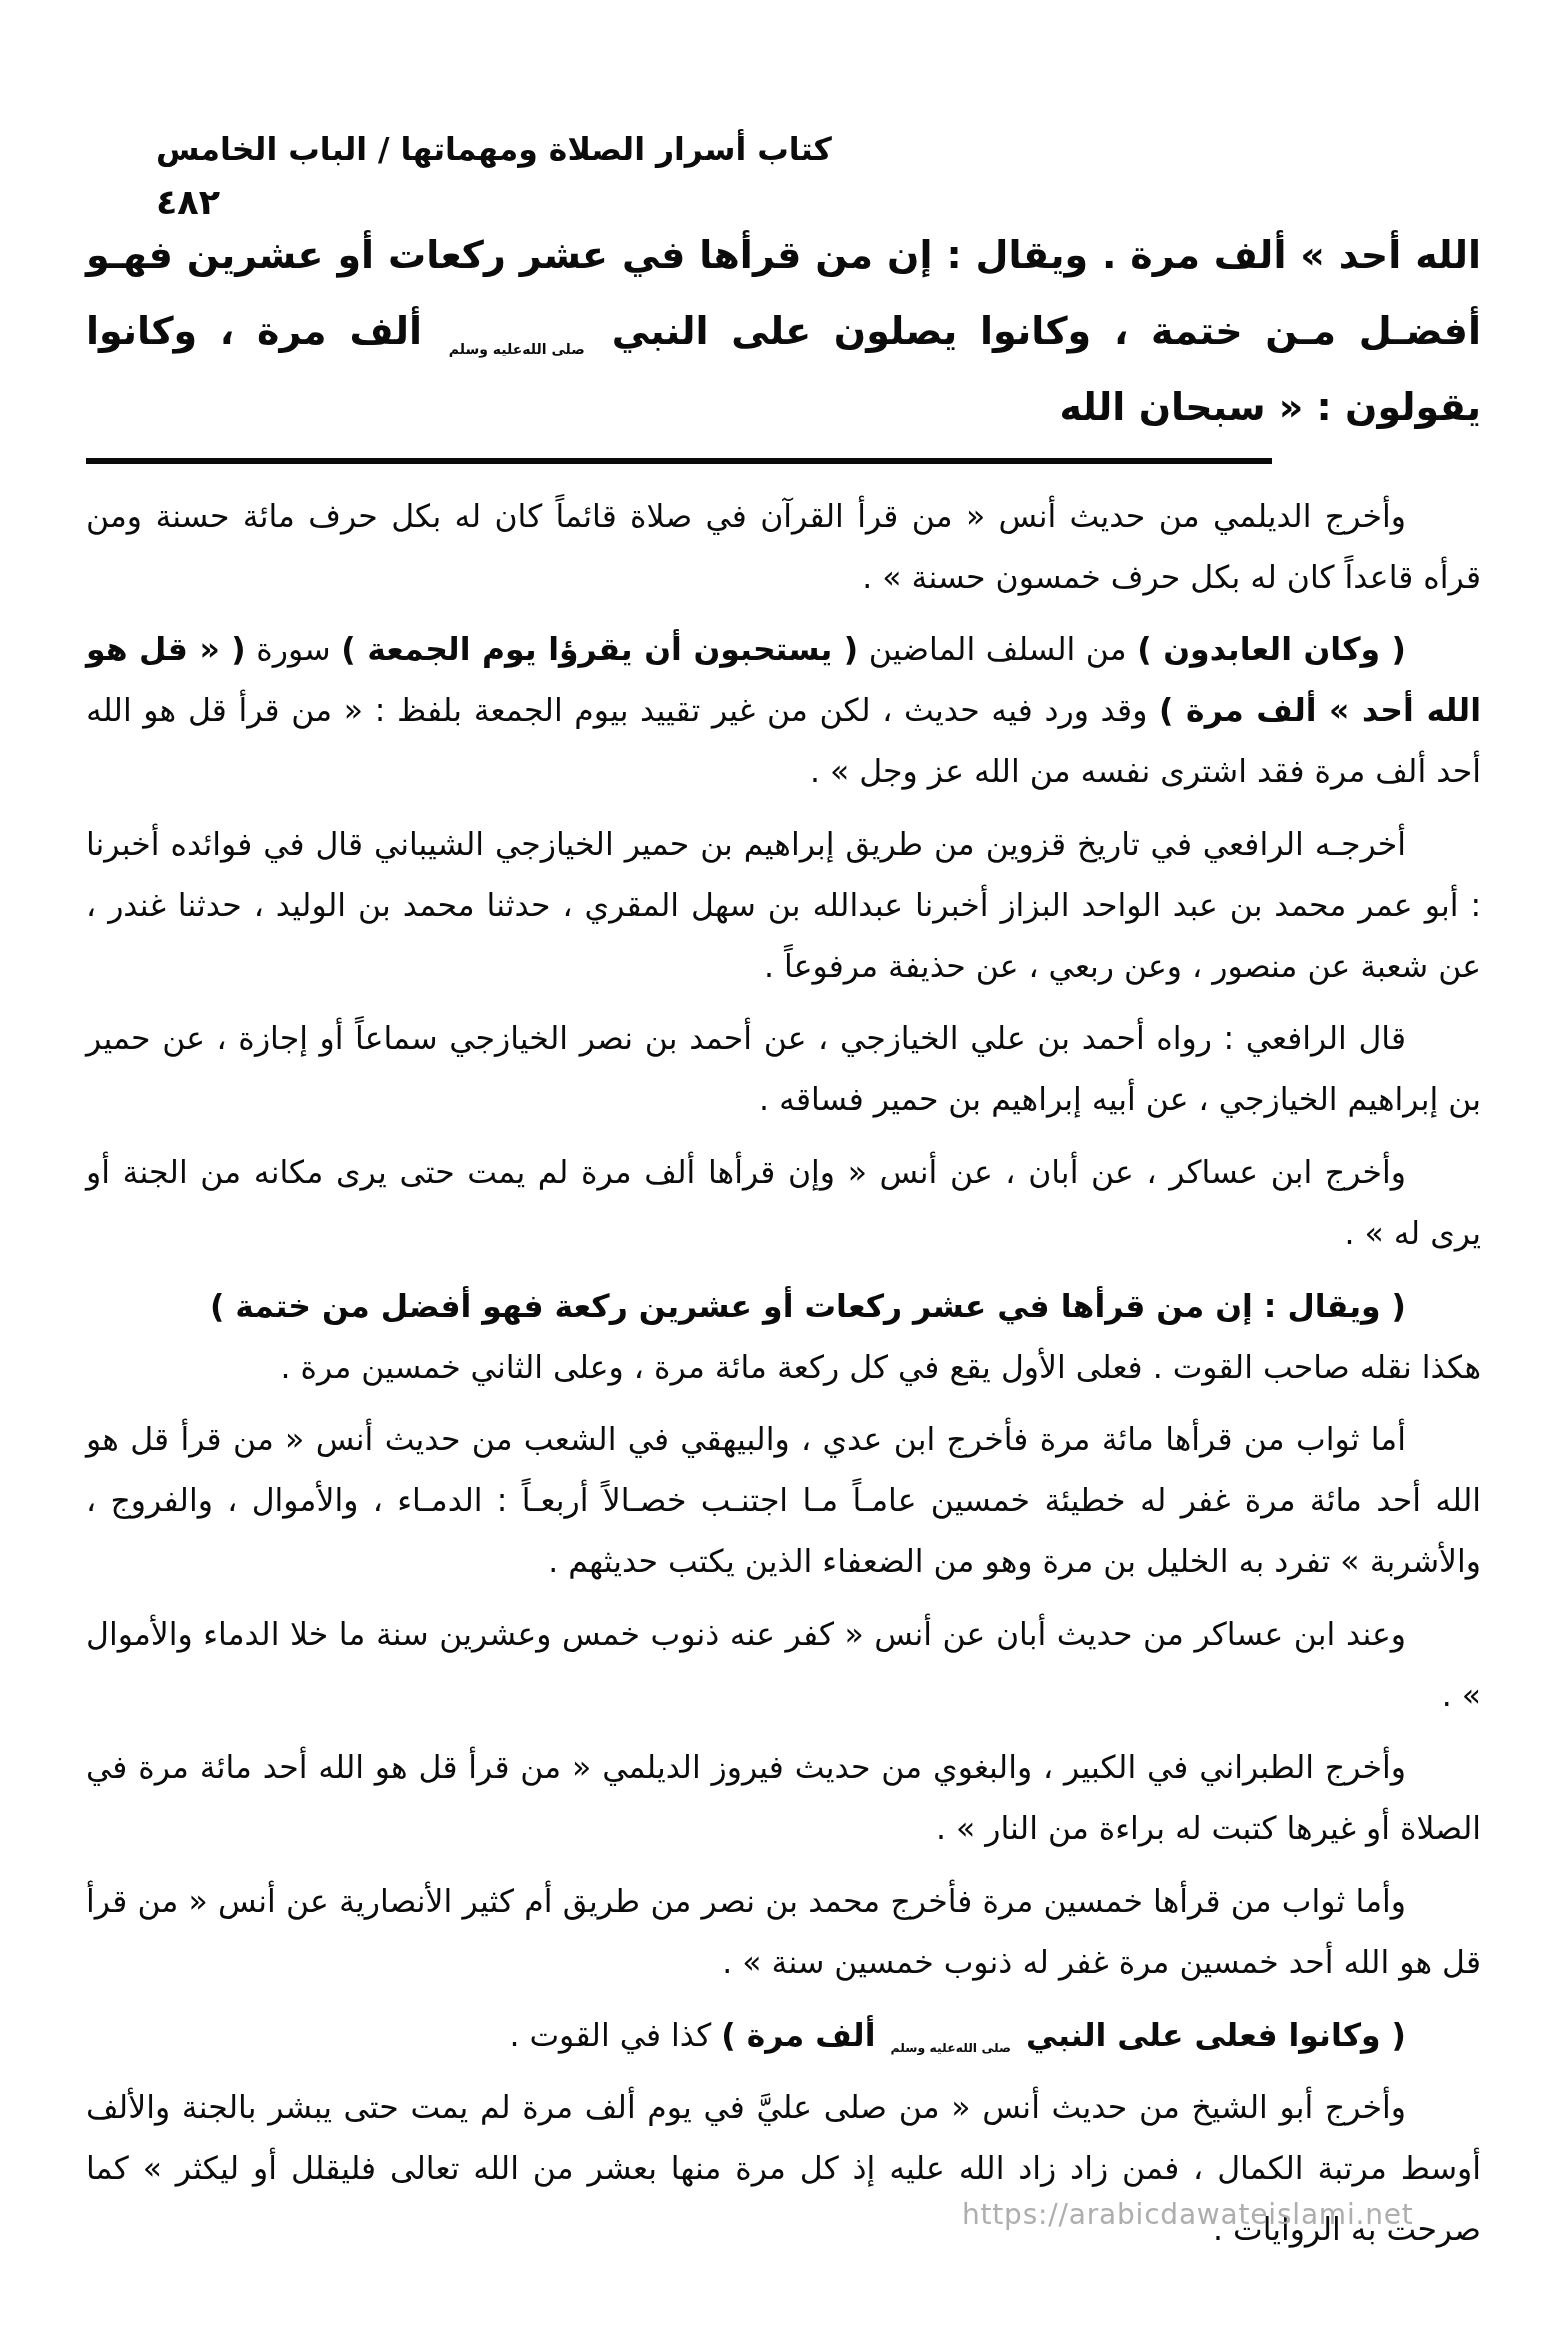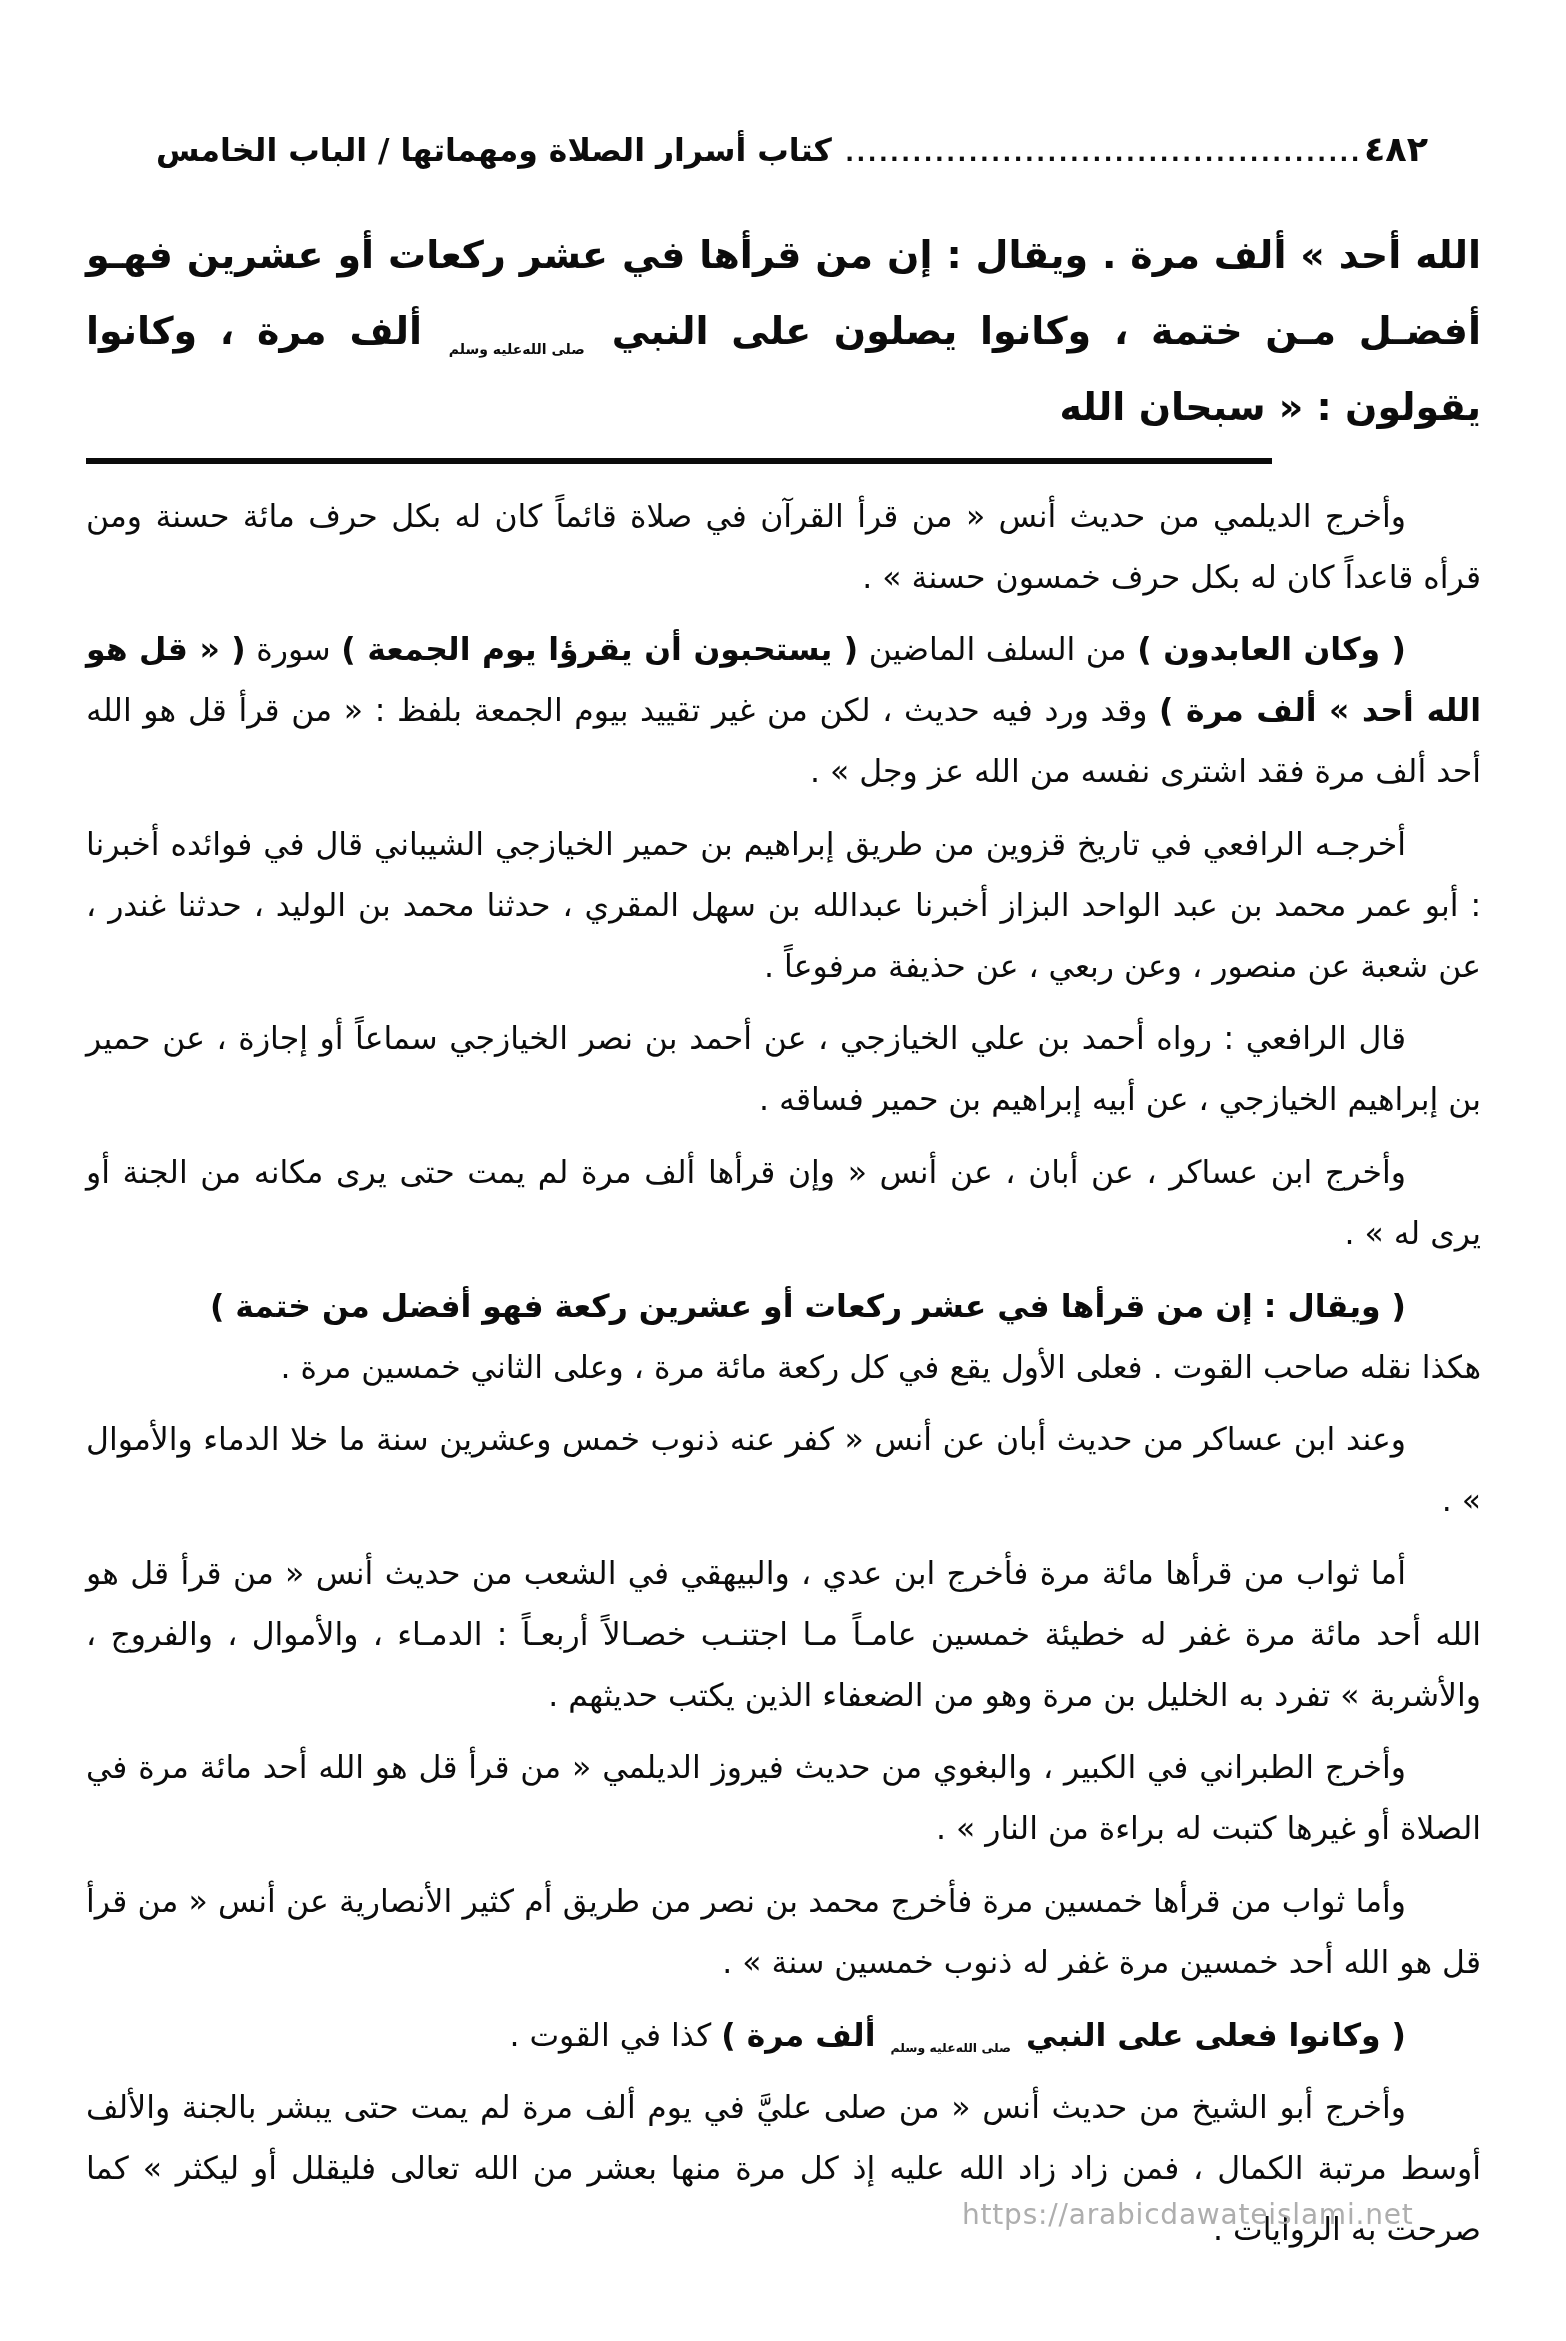--- a/index.html
+++ b/index.html
@@ -16,20 +16,21 @@
     overflow: hidden;
   }
   
   .header {
     display: flex;
     direction: ltr;
     align-items: baseline;
     padding: 0 53px 0 70px;
     line-height: 53px;
     height: 53px;
+    flex-direction: column;
   }
   .header .title {
     font-size: 31.5px;
     font-weight: 700;
     white-space: nowrap;
     direction: rtl;
   }
   .header .dots {
     flex: 1;
     overflow: hidden;
@@ -118,22 +119,22 @@
 
   <div class="separator"></div>
 
   <div class="commentary" id="commentary">
       <p><span>وأخرج الديلمي من حديث أنس « من قرأ القرآن في صلاة قائماً كان له بكل حرف مائة حسنة ومن قرأه قاعداً كان له بكل حرف خمسون حسنة » .</span></p>
       <p><b>( وكان العابدون )</b><span> من السلف الماضين </span><b>( يستحبون أن يقرؤا يوم الجمعة )</b><span> سورة </span><b>( « قل هو الله أحد » ألف مرة )</b><span> وقد ورد فيه حديث ، لكن من غير تقييد بيوم الجمعة بلفظ : « من قرأ قل هو الله أحد ألف مرة فقد اشترى نفسه من الله عز وجل » .</span></p>
       <p><span>أخرجـه الرافعي في تاريخ قزوين من طريق إبراهيم بن حمير الخيازجي الشيباني قال في فوائده أخبرنا : أبو عمر محمد بن عبد الواحد البزاز أخبرنا عبدالله بن سهل المقري ، حدثنا محمد بن الوليد ، حدثنا غندر ، عن شعبة عن منصور ، وعن ربعي ، عن حذيفة مرفوعاً .</span></p>
       <p><span>قال الرافعي : رواه أحمد بن علي الخيازجي ، عن أحمد بن نصر الخيازجي سماعاً أو إجازة ، عن حمير بن إبراهيم الخيازجي ، عن أبيه إبراهيم بن حمير فساقه .</span></p>
       <p><span>وأخرج ابن عساكر ، عن أبان ، عن أنس « وإن قرأها ألف مرة لم يمت حتى يرى مكانه من الجنة أو يرى له » .</span></p>
       <p><b>( ويقال : إن من قرأها في عشر ركعات أو عشرين ركعة فهو أفضل من ختمة )</b><br><span>هكذا نقله صاحب القوت . فعلى الأول يقع في كل ركعة مائة مرة ، وعلى الثاني خمسين مرة .</span></p>
+      <p><span>أما ثواب من قرأها مائة مرة فأخرج ابن عدي ، والبيهقي في الشعب من حديث أنس « من قرأ قل هو الله أحد مائة مرة غفر له خطيئة خمسين عامـاً مـا اجتنـب خصـالاً أربعـاً : الدمـاء ، والأموال ، والفروج ، والأشربة » تفرد به الخليل بن مرة وهو من الضعفاء الذين يكتب حديثهم .</span></p>
       <p><span>وعند ابن عساكر من حديث أبان عن أنس « كفر عنه ذنوب خمس وعشرين سنة ما خلا الدماء والأموال » .</span></p>
-      <p><span>أما ثواب من قرأها مائة مرة فأخرج ابن عدي ، والبيهقي في الشعب من حديث أنس « من قرأ قل هو الله أحد مائة مرة غفر له خطيئة خمسين عامـاً مـا اجتنـب خصـالاً أربعـاً : الدمـاء ، والأموال ، والفروج ، والأشربة » تفرد به الخليل بن مرة وهو من الضعفاء الذين يكتب حديثهم .</span></p>
       <p><span>وأخرج الطبراني في الكبير ، والبغوي من حديث فيروز الديلمي « من قرأ قل هو الله أحد مائة مرة في الصلاة أو غيرها كتبت له براءة من النار » .</span></p>
       <p><span>وأما ثواب من قرأها خمسين مرة فأخرج محمد بن نصر من طريق أم كثير الأنصارية عن أنس « من قرأ قل هو الله أحد خمسين مرة غفر له ذنوب خمسين سنة » .</span></p>
       <p><b>( وكانوا فعلى على النبي </b><span class="saw">
           <span>صلى الله</span>
           <span>عليه وسلم</span>
         </span><b> ألف مرة )</b><span> كذا في القوت .</span></p>
       <p><span>وأخرج أبو الشيخ من حديث أنس « من صلى عليَّ في يوم ألف مرة لم يمت حتى يبشر بالجنة والألف أوسط مرتبة الكمال ، فمن زاد زاد الله عليه إذ كل مرة منها بعشر من الله تعالى فليقلل أو ليكثر » كما صرحت به الروايات .</span></p>
     </div>
 
   <div class="watermark">https://arabicdawateislami.net</div>

